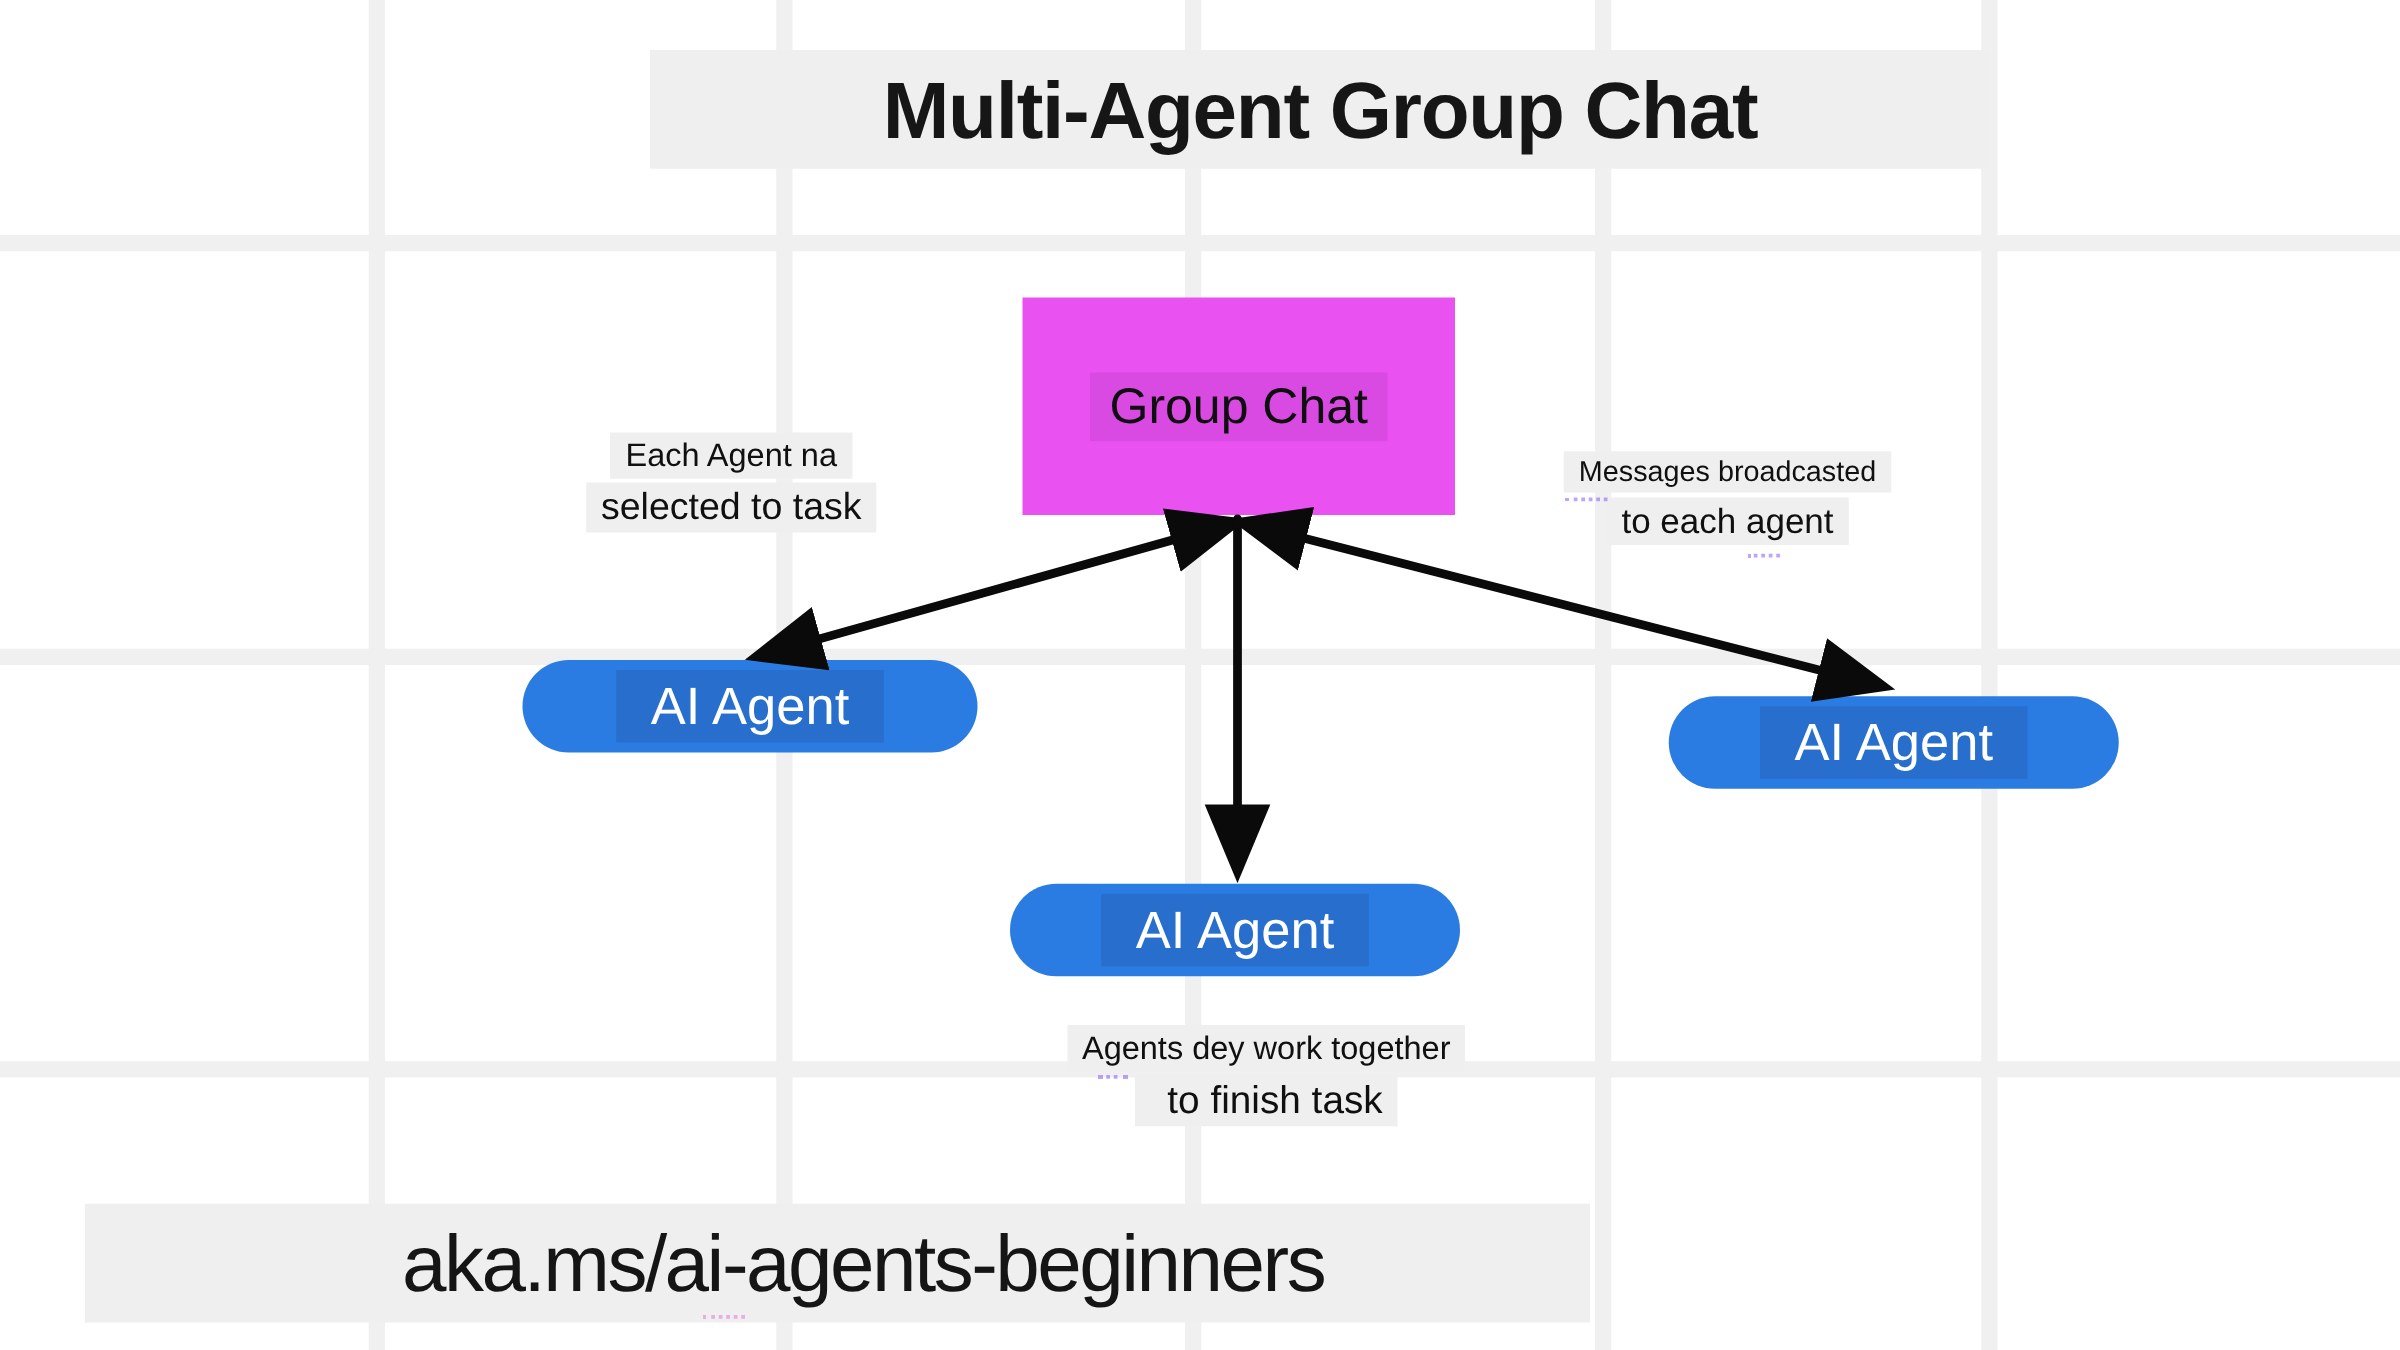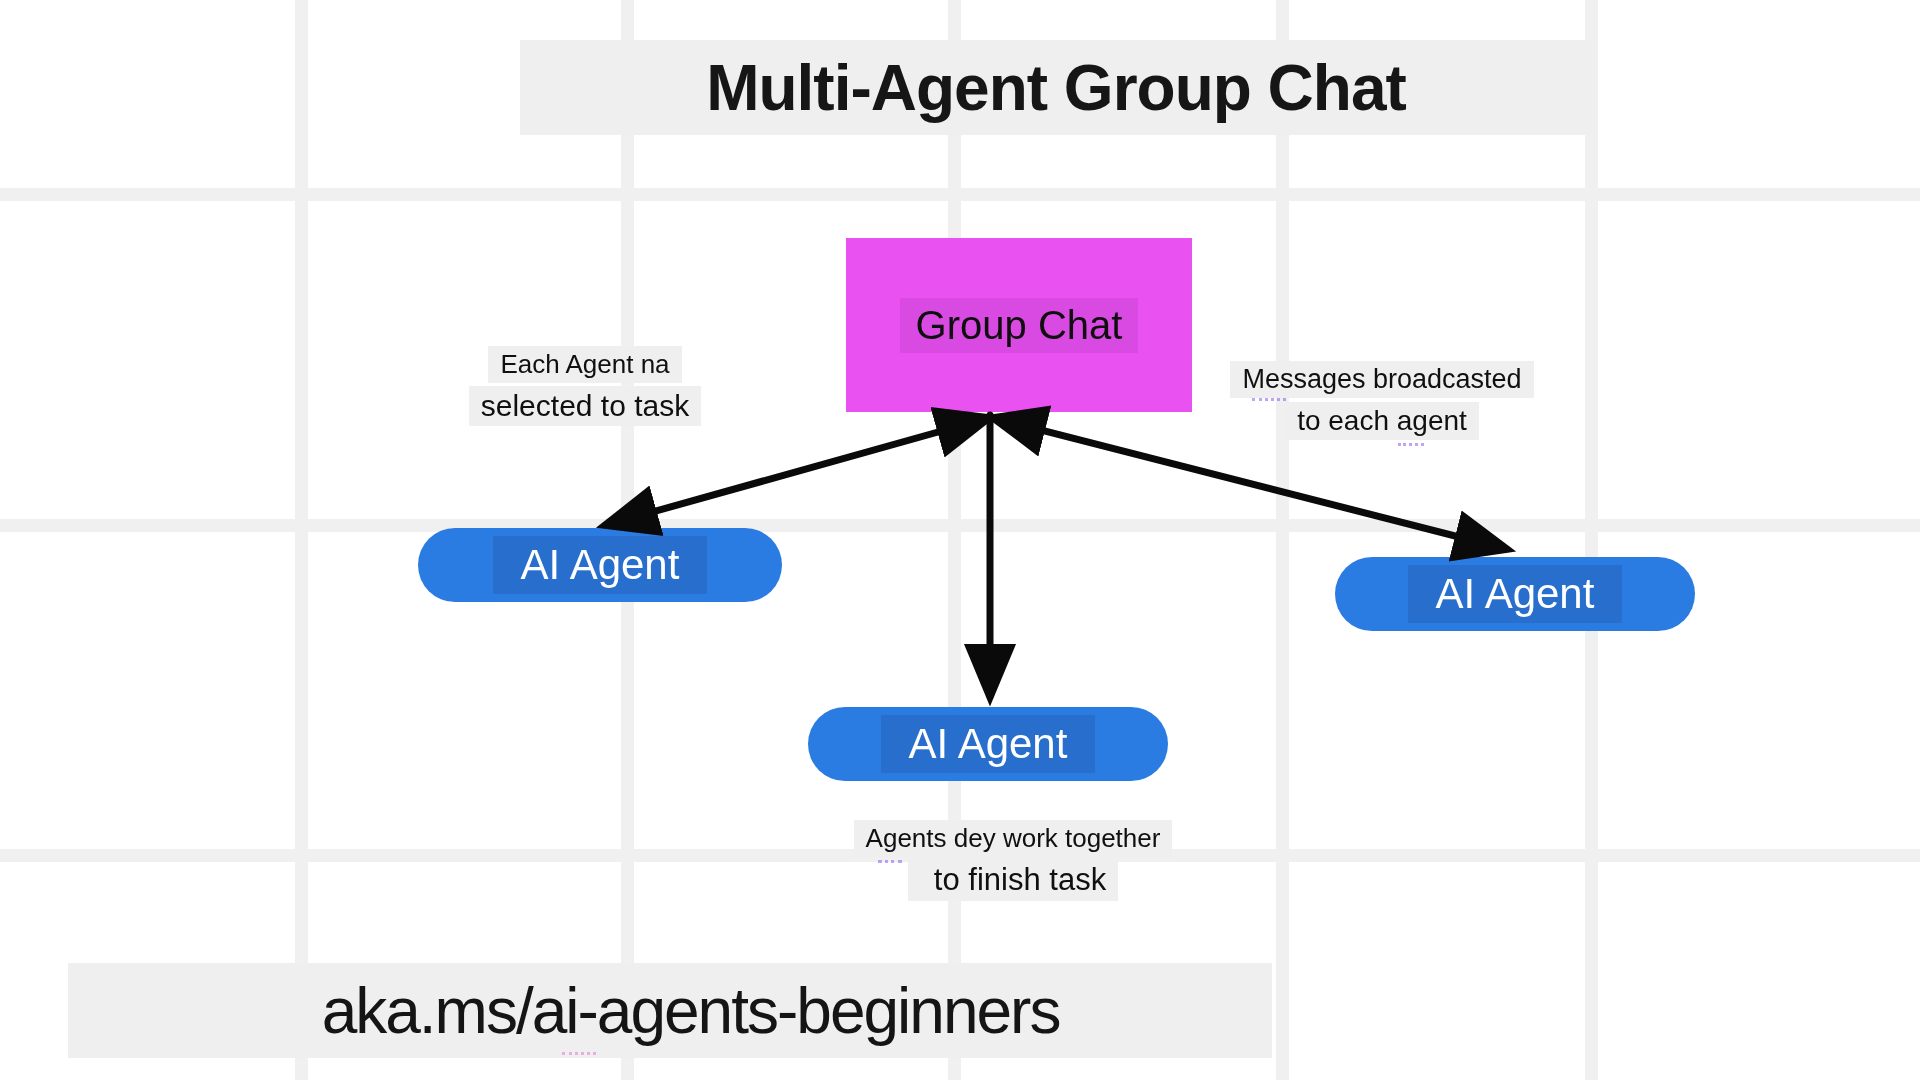--- a/index.html
+++ b/index.html
@@ -17,21 +17,21 @@
     position: absolute; left: 520px; top: 40px; width: 1072px; height: 95px;
     background: #efefef; display: flex; align-items: center; justify-content: center;
     z-index: 2;
   }
   .title-bar .title-text {
     font-size: 64px; font-weight: 600; letter-spacing: -1px; color: #161616; white-space: nowrap;
   }
 
   
   .manager-box {
-    position: absolute; left: 846px; top: 238px; width: 346px; height: 174px;
+    position: absolute; left: 818px; top: 238px; width: 346px; height: 174px;
     background: #e951f1; z-index: 2;
     display: flex; flex-direction: column; align-items: center; justify-content: center;
   }
   .manager-box .hl {
     background: rgba(80, 20, 100, 0.10);
     font-size: 40px; font-weight: 500; color: #0f0f0f; line-height: 55px;
     padding: 0 16px; white-space: nowrap;
   }
 
   
@@ -52,21 +52,21 @@
   .note { position: absolute; text-align: center; z-index: 2; }
   .note .line { display: block; }
   .note .line span {
     display: inline-block; background: #efefef; color: #101010;
     padding: 3px 12px; white-space: nowrap;
   }
   .note-left   { left: 437px;  top: 346px; width: 296px; }
   .note-left   .l1 span { font-size: 26px; }
   .note-left   .l2 span { font-size: 30px; margin-top: 3px; }
   .note-right  { left: 1186px; top: 361px; width: 392px; }
-  .note-right  .l1 span { font-size: 27px; }
+  .note-right  .l1 span { font-size: 23px; }
   .note-right  .l2 span { font-size: 28px; margin-top: 4px; }
   .note-bottom { left: 845px;  top: 820px; width: 336px; }
   .note-bottom .l1 span { font-size: 26px; }
   .note-bottom .l2 span { font-size: 31px; margin-top: 2px; padding-left: 26px; }
 
   
   .footer-bar {
     position: absolute; left: 68px; top: 963px; width: 1204px; height: 95px;
     background: #efefef; display: flex; align-items: center; justify-content: center;
     z-index: 2;

